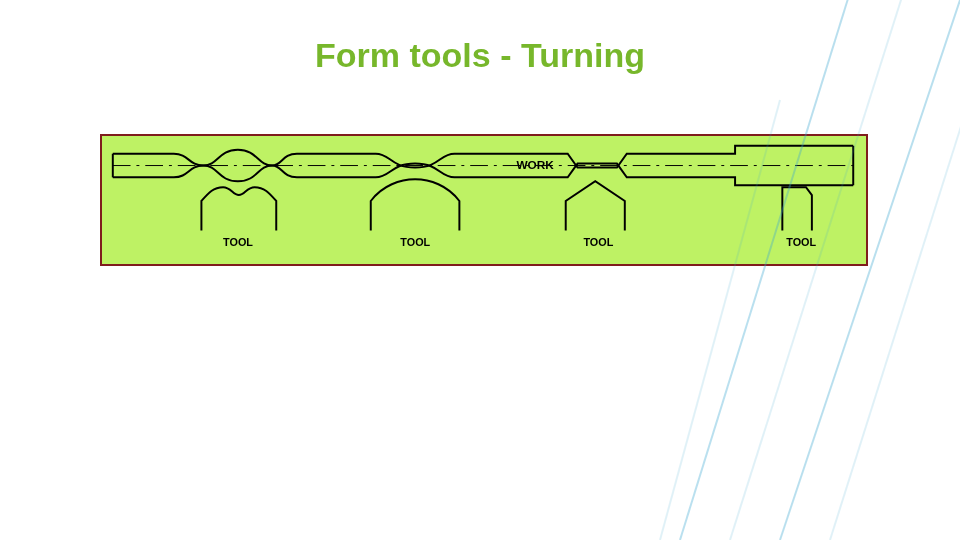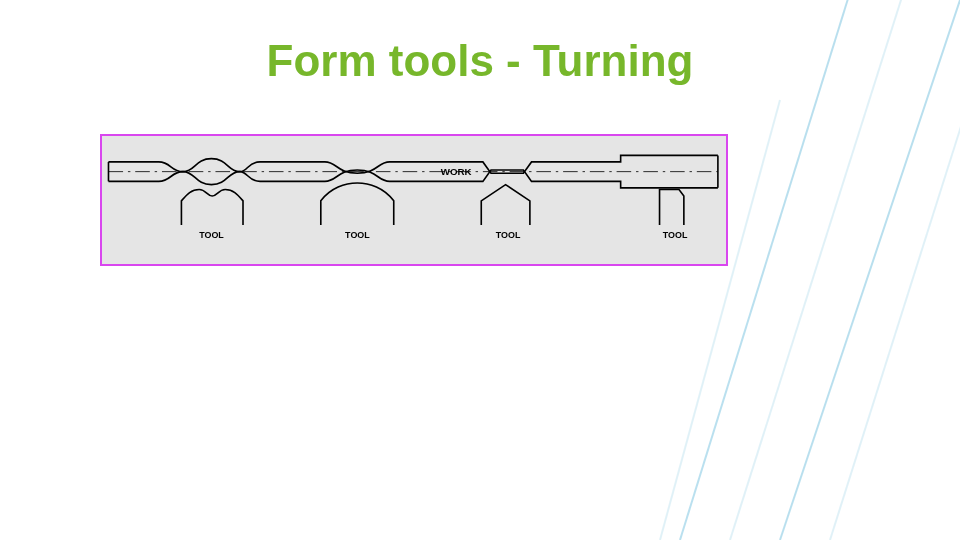--- a/index.html
+++ b/index.html
@@ -16,33 +16,33 @@
     position: relative;
     width: 960px;
     height: 540px;
   }
   .title {
     position: absolute;
     top: 36px;
     left: 0;
     right: 0;
     text-align: center;
-    font-size: 44px;
+    font-size: 34px;
     font-weight: bold;
     color: #77b72b;
   }
   .diagram {
     position: absolute;
     top: 134px;
     left: 100px;
-    width: 628px;
+    width: 768px;
     height: 132px;
-    border: 2px solid #d946ef;
+    border: 2px solid #7f1d1d;
     box-sizing: border-box;
-    background: #e5e5e5;
+    background: #bef264;
   }
   .diagram svg {
     display: block;
     width: 100%;
     height: 100%;
   }
   .bullet {
     position: absolute;
     top: 368px;
     left: 22px;

